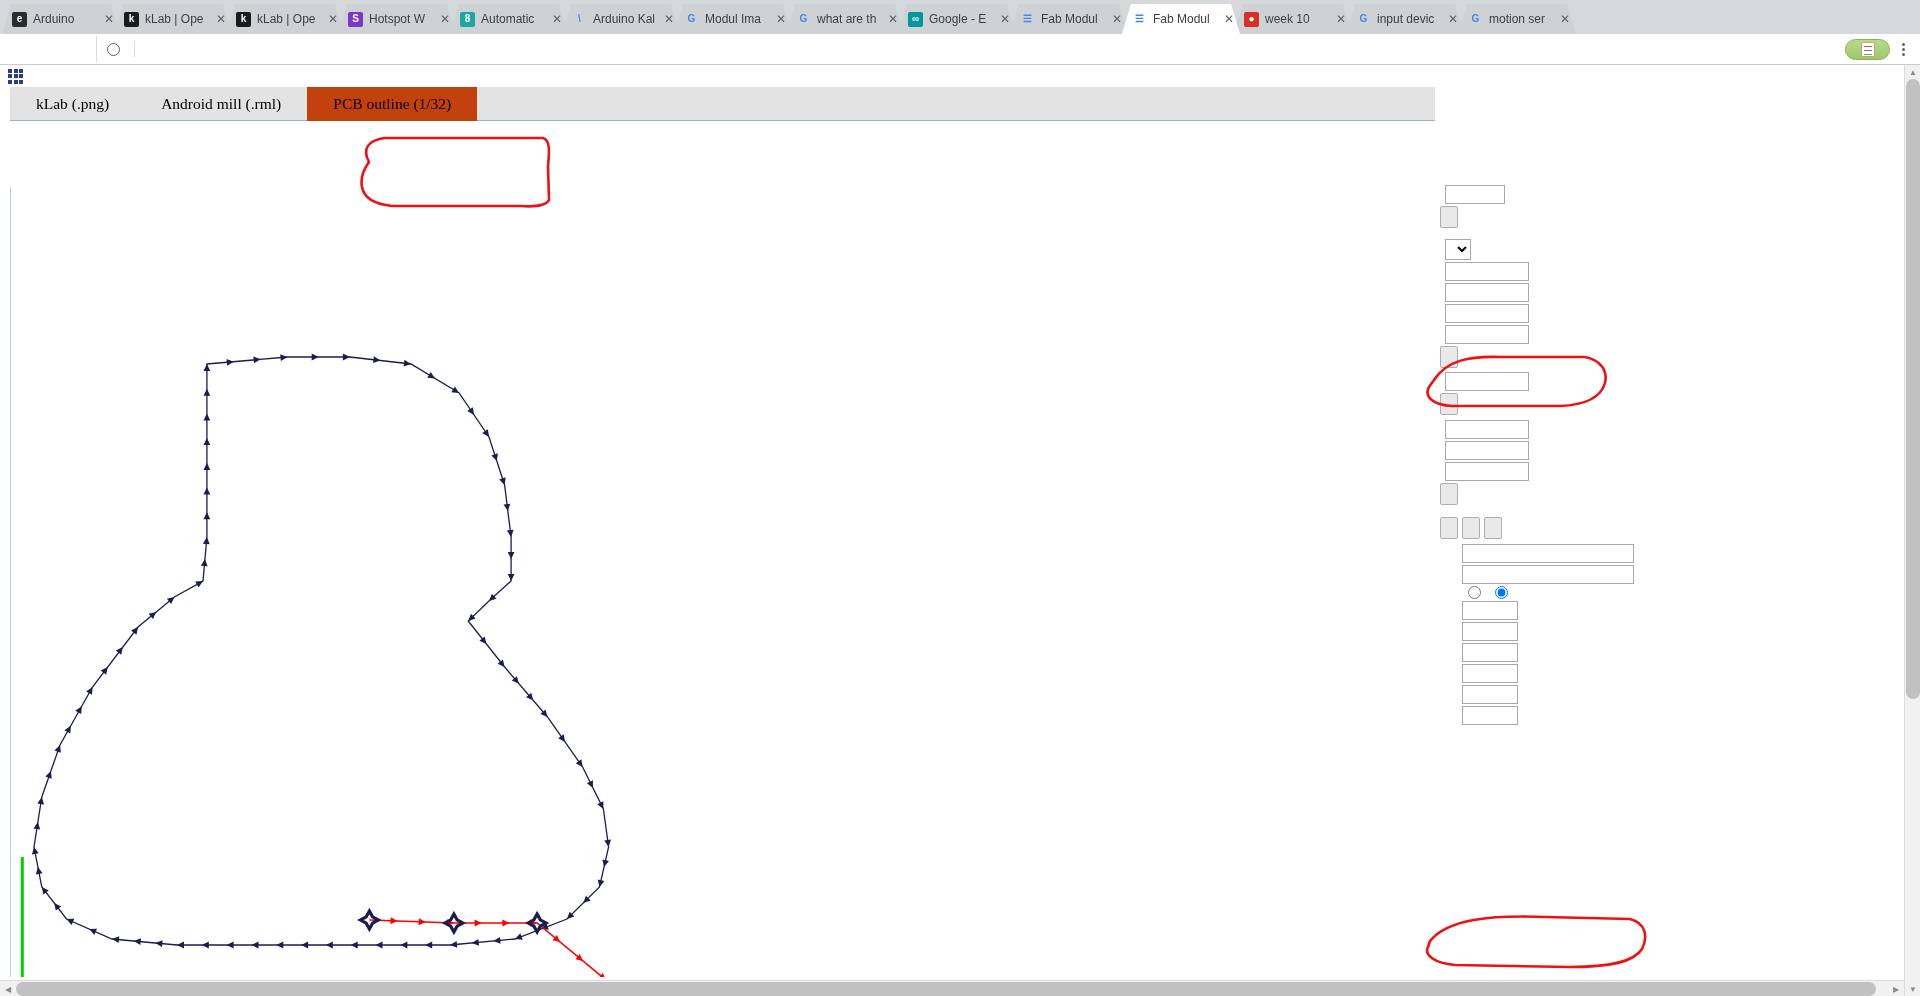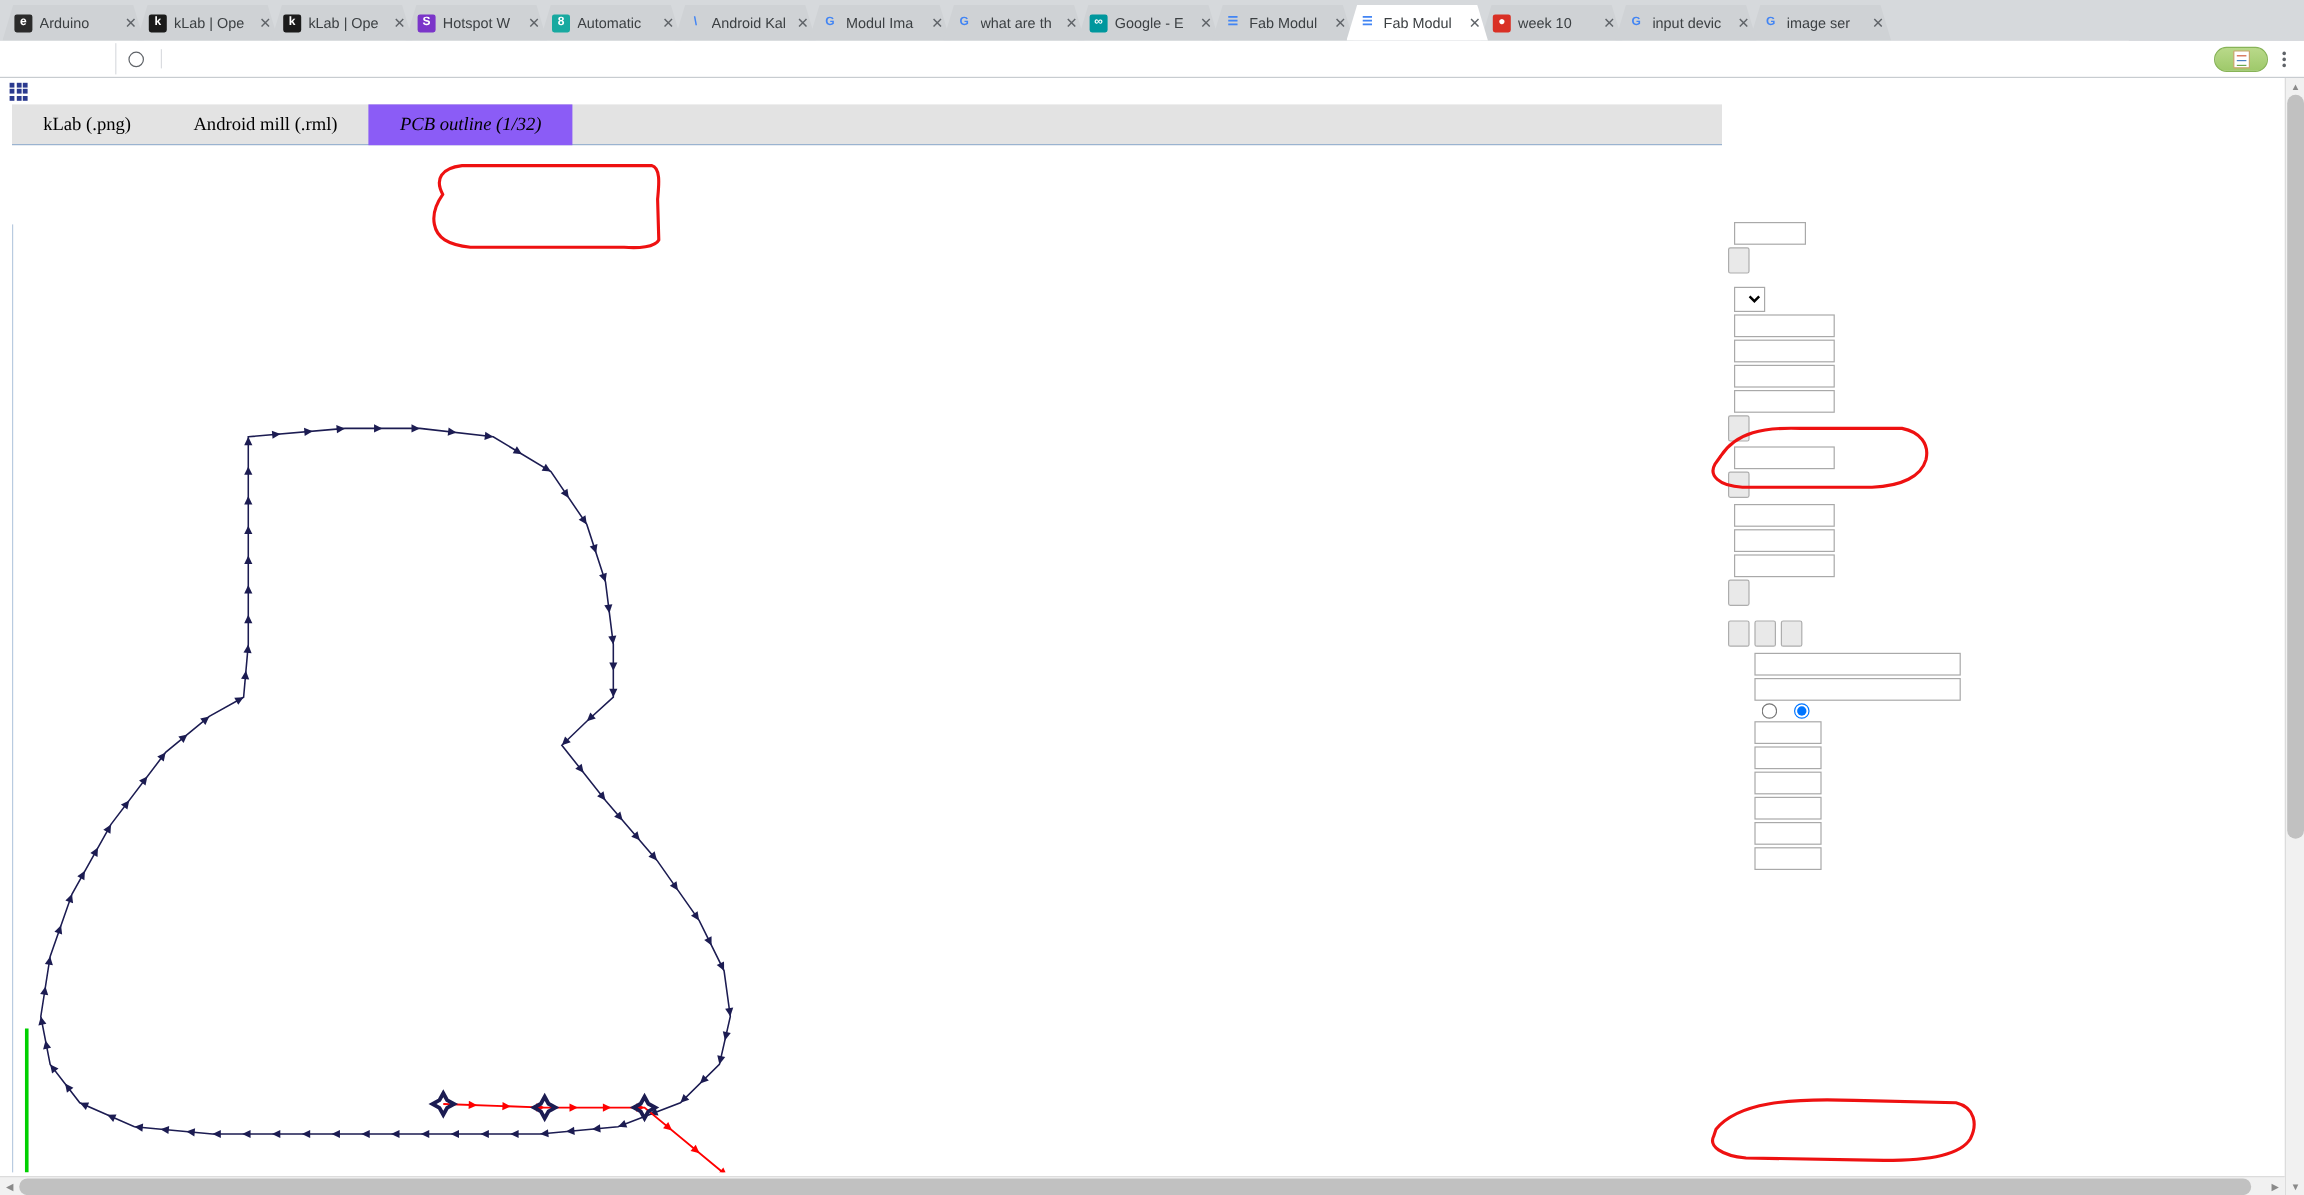--- a/index.html
+++ b/index.html
@@ -200,21 +200,21 @@
     font-size: 15.5px;
     color: #000;
   }
   .format-tab {
     padding: 0 26px;
     height: 34px;
     line-height: 34px;
     cursor: default;
     white-space: nowrap;
   }
-  .format-tab.sel { background: #8b5cf6; font-style: italic; }
+  .format-tab.sel { background: #c2410c; }
 
   
   #canvas-wrap {
     position: absolute;
     left: 10px;
     top: 122px;
     width: 1425px;
     height: 790px;
     border-left: 1px solid #b9cbe0;
     background: #fff;
@@ -354,21 +354,21 @@
         <span class="tab-title">Hotspot W</span>
         <span class="tab-close">✕</span>
       </div>
       <div class="tab">
         <span class="favicon" style="background: rgb(24, 169, 160); color: rgb(255, 255, 255);">8</span>
         <span class="tab-title">Automatic</span>
         <span class="tab-close">✕</span>
       </div>
       <div class="tab">
         <span class="favicon" style="background: transparent; color: rgb(66, 133, 244);">\</span>
-        <span class="tab-title">Android Kal</span>
+        <span class="tab-title">Arduino Kal</span>
         <span class="tab-close">✕</span>
       </div>
       <div class="tab">
         <span class="favicon" style="background: transparent; color: rgb(66, 133, 244);">G</span>
         <span class="tab-title">Modul Ima</span>
         <span class="tab-close">✕</span>
       </div>
       <div class="tab">
         <span class="favicon" style="background: transparent; color: rgb(66, 133, 244);">G</span>
         <span class="tab-title">what are th</span>
@@ -394,21 +394,21 @@
         <span class="tab-title">week 10</span>
         <span class="tab-close">✕</span>
       </div>
       <div class="tab">
         <span class="favicon" style="background: transparent; color: rgb(66, 133, 244);">G</span>
         <span class="tab-title">input devic</span>
         <span class="tab-close">✕</span>
       </div>
       <div class="tab">
         <span class="favicon" style="background: transparent; color: rgb(66, 133, 244);">G</span>
-        <span class="tab-title">image ser</span>
+        <span class="tab-title">motion ser</span>
         <span class="tab-close">✕</span>
       </div>
       <div id="window-controls">
       <div class="wc-btn"></div>
       <div class="wc-btn"></div>
       <div class="wc-btn close"></div>
     </div>
   </div>
 
   <div id="nav-bar">

